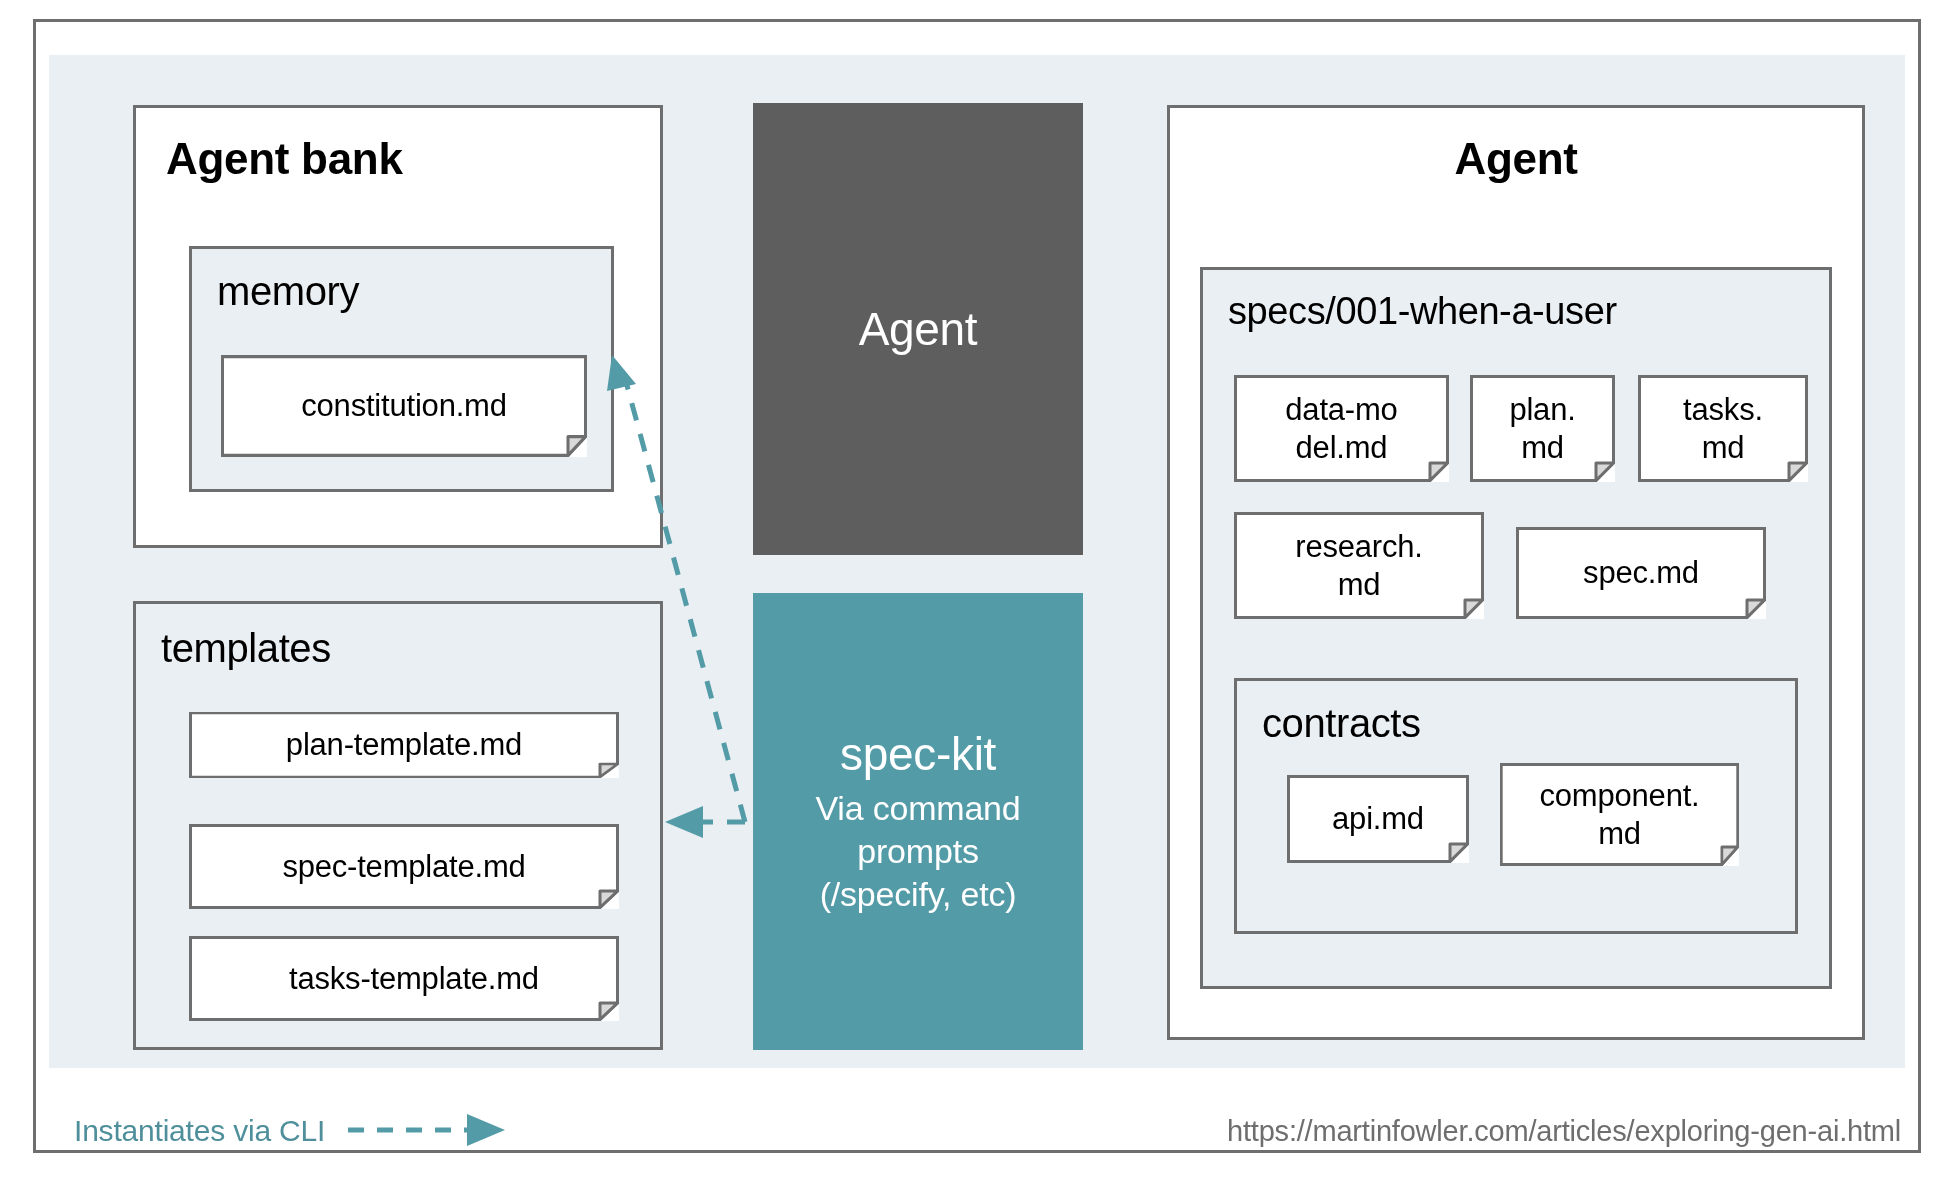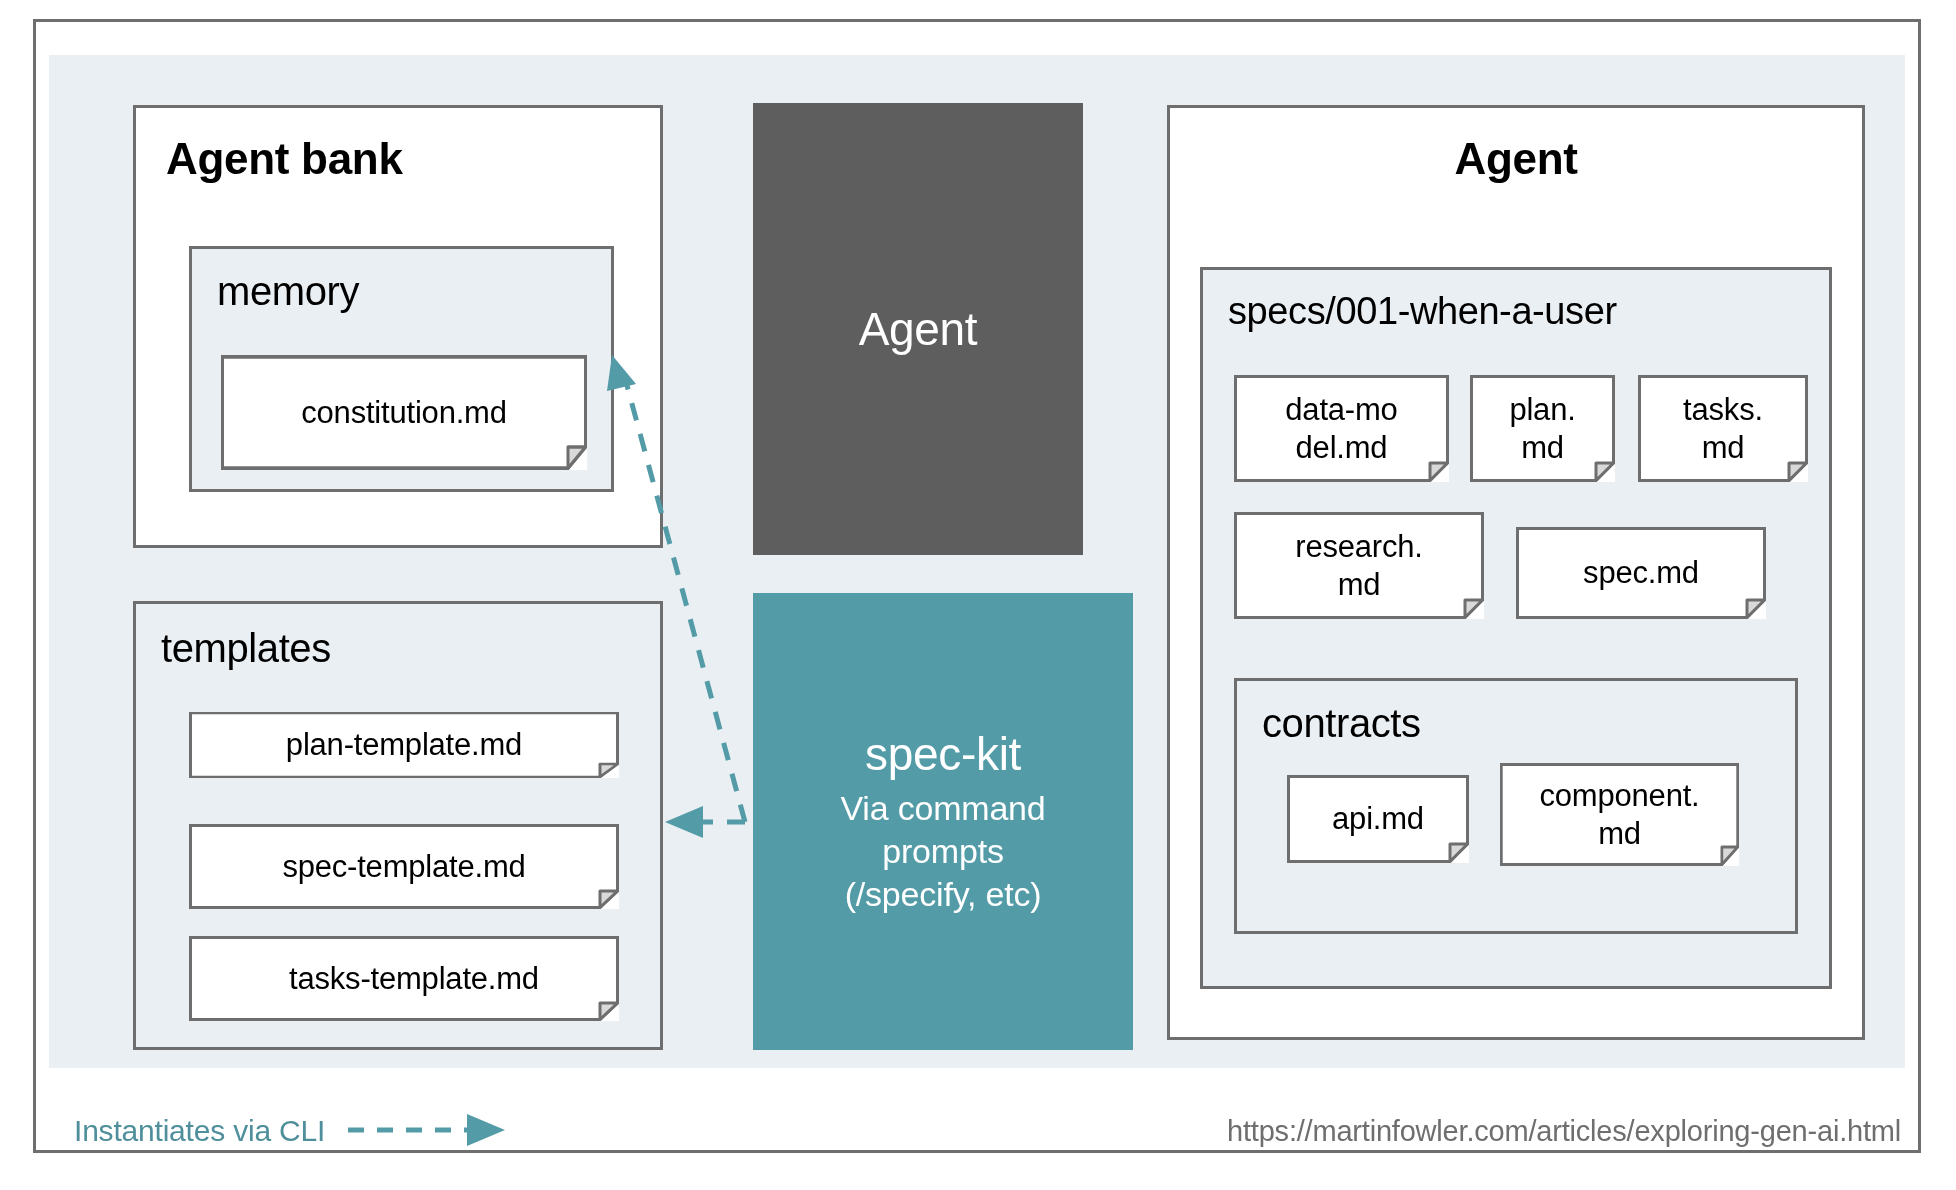--- a/index.html
+++ b/index.html
@@ -168,21 +168,21 @@
   <div class="canvas"></div>
 
   <div class="panel" style="left:133px; top:105px; width:530px; height:443px;">
     <div class="panel-title" style="top:26px; text-align:left; left:30px;">Agent bank</div>
   </div>
 
   <div class="group" style="left:189px; top:246px; width:425px; height:246px;">
     <div class="group-title" style="left:25px; top:20px;">memory</div>
   </div>
 
-  <div class="doc" style="left:221px; top:355px; width:366px; height:115px;">
+  <div class="doc" style="left:221px; top:355px; width:366px; height:102px;">
     <svg class="doc-shape" viewBox="0 0 366 95" preserveAspectRatio="none">
       <path d="M1.5 1.5 H364.5 V76 L347 93.5 H1.5 Z" fill="#ffffff" stroke="#6e6e6e" stroke-width="3"></path>
       <path d="M364.5 76 L347 76 L347 93.5 Z" fill="#d9d9d9" stroke="#6e6e6e" stroke-width="3" stroke-linejoin="round"></path>
     </svg>
     <span class="doc-label">constitution.md</span>
   </div>
 
   <div class="group" style="left:133px; top:601px; width:530px; height:449px;">
     <div class="group-title" style="left:25px; top:22px;">templates</div>
   </div>
@@ -208,21 +208,21 @@
       <path d="M1.5 1.5 H428.5 V67 L411 83.5 H1.5 Z" fill="#ffffff" stroke="#6e6e6e" stroke-width="3"></path>
       <path d="M428.5 67 L411 67 L411 83.5 Z" fill="#d9d9d9" stroke="#6e6e6e" stroke-width="3" stroke-linejoin="round"></path>
     </svg>
     <span class="doc-label">tasks-template.md</span>
   </div>
 
   <div class="block block-agent" style="left:753px; top:103px; width:330px; height:452px;">
     <div class="block-title">Agent</div>
   </div>
 
-  <div class="block block-speckit" style="left:753px; top:593px; width:380px; height:457px;">
+  <div class="block block-speckit" style="left:753px; top:593px; width:330px; height:457px;">
     <div class="block-title">spec-kit</div>
     <div class="block-sub" style="max-width:250px;">Via command prompts (/specify, etc)</div>
   </div>
 
   <div class="panel" style="left:1167px; top:105px; width:698px; height:935px;">
     <div class="panel-title" style="top:26px;">Agent</div>
   </div>
 
   <div class="group" style="left:1200px; top:267px; width:632px; height:722px;">
     <div class="group-title" style="left:25px; top:20px; font-size:38px;">specs/001-when-a-user</div>

